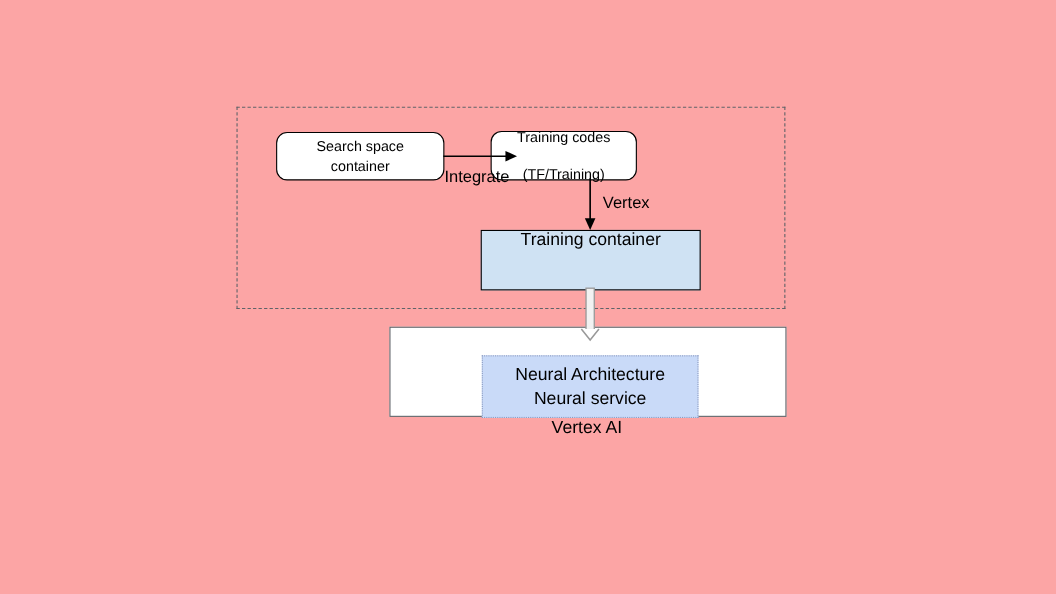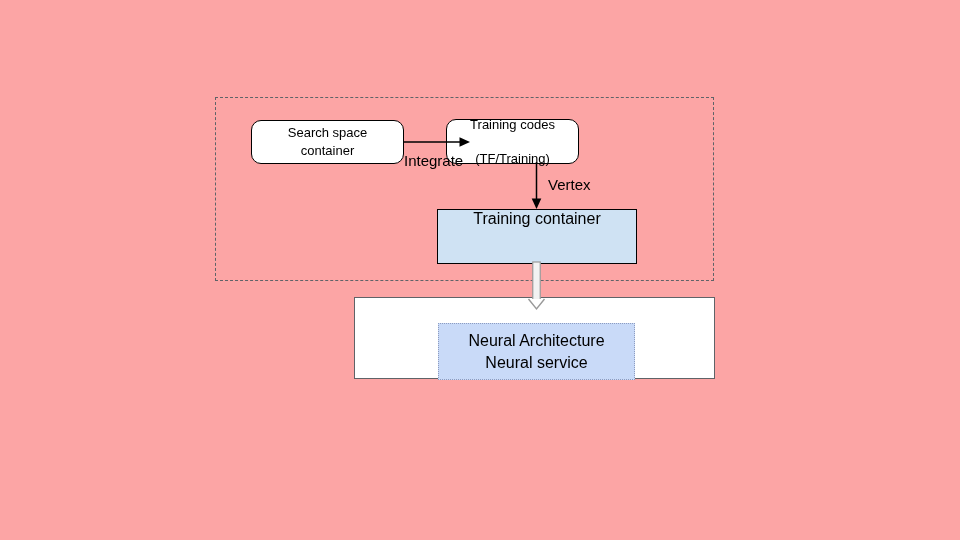--- a/index.html
+++ b/index.html
@@ -127,20 +127,21 @@
     <span>Training container</span>
   </div>
 
   <div class="abs vertex-box"></div>
 
   <div class="abs nas-box">
     <span>Neural Architecture</span>
     <span>Neural service</span>
   </div>
 
+  <div class="abs vertex-label">Vertex AI</div>
 
   <svg class="abs arrow-layer" viewBox="0 0 960 540" xmlns="http://www.w3.org/2000/svg">
 
     <g>
       <line x1="403" y1="142" x2="461" y2="142" stroke="#000000" stroke-width="1.5"></line>
       <polygon points="470,142 459.5,137.2 459.5,146.8" fill="#000000"></polygon>
     </g>
 
     <g>
       <line x1="536.5" y1="162" x2="536.5" y2="200" stroke="#000000" stroke-width="1.5"></line>

